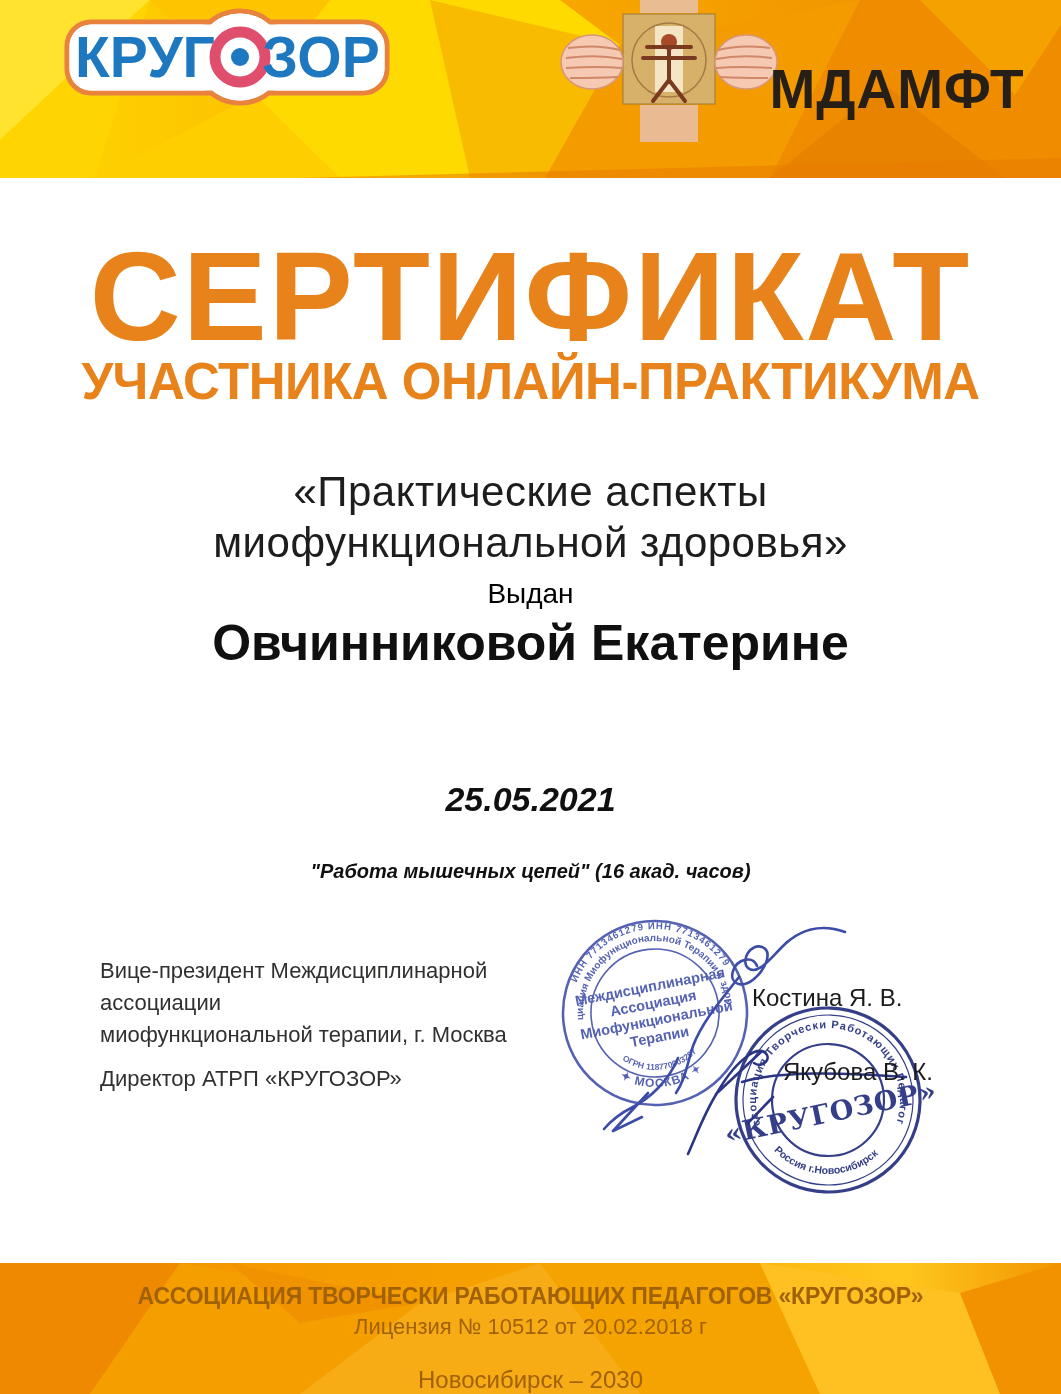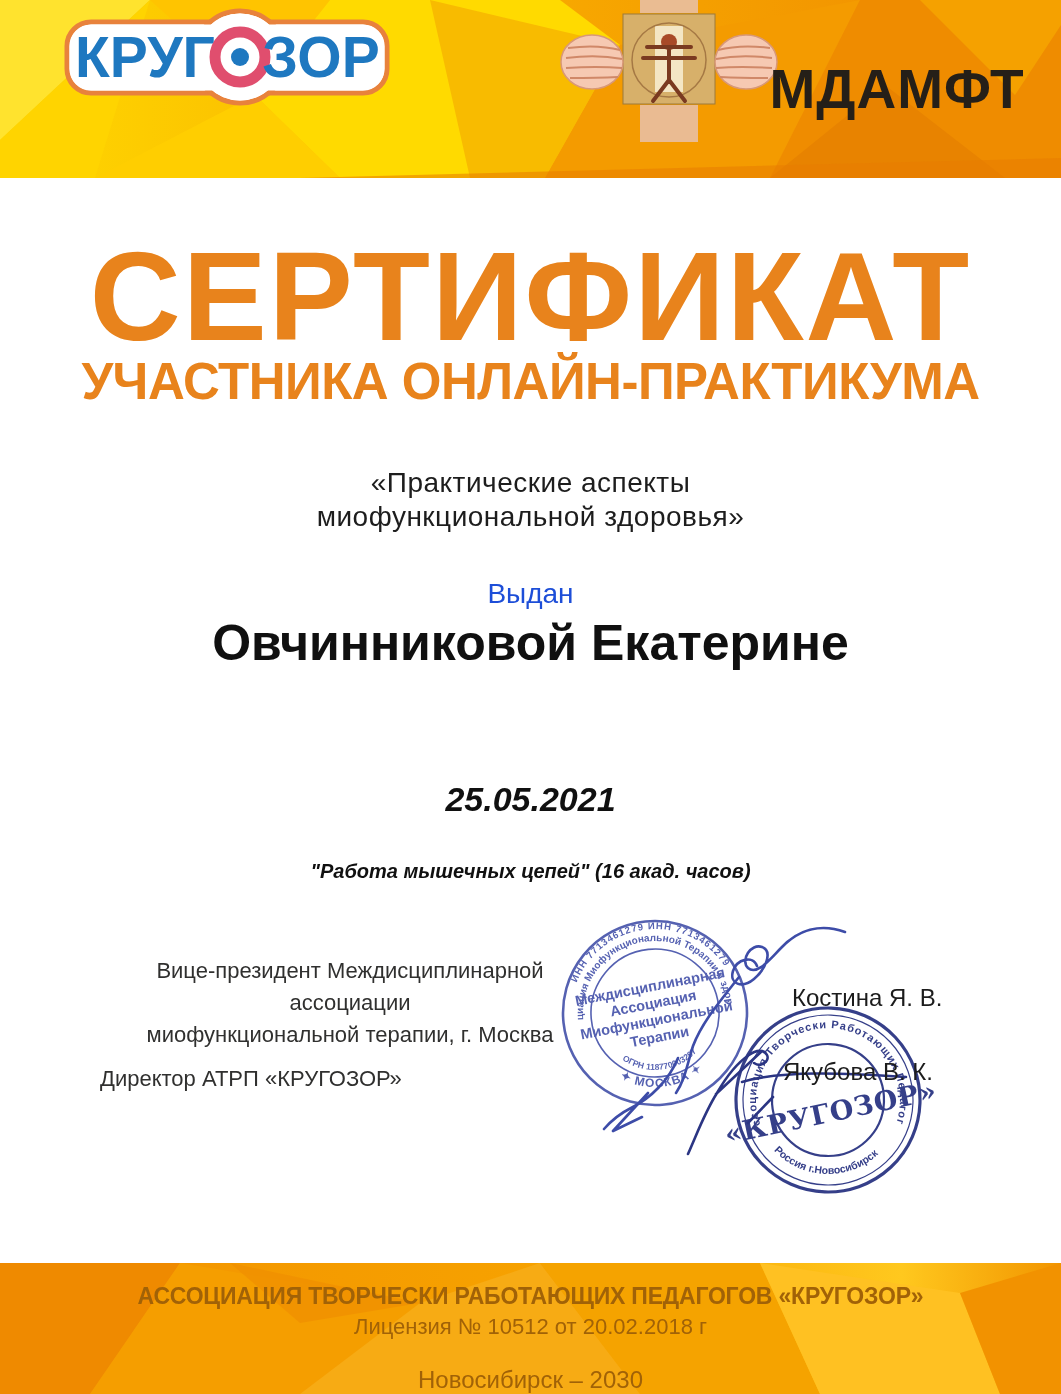--- a/index.html
+++ b/index.html
@@ -23,32 +23,32 @@
   #logo-mdamft-graphic { top:0; left:552px; }
   #logo-mdamft-text {
     left:762px; top:0; width:270px; height:122px;
     display:flex; align-items:center; justify-content:center;
     font-size:55px; font-weight:700; color:#251F18; letter-spacing:1px;margin-top:28px;
   }
 
   
   #cert-title   { top:234px; font-size:126px; font-weight:700; color:#E8831C; letter-spacing:2px; line-height:1.0; }
   #cert-subtitle{ top:352px; font-size:51px;  font-weight:700; color:#E8831C; letter-spacing:-0.5px; }
-  #course-title { top:466px; font-size:28px;  font-weight:400; color:#1D1D1D; line-height:1.22; letter-spacing:0.5px; }
-  #issued-label { top:578px; font-size:28px;  color:#1d4ed8; }
+  #course-title { top:466px; font-size:42px;  font-weight:400; color:#1D1D1D; line-height:1.22; letter-spacing:0.5px; }
+  #issued-label { top:578px; font-size:28px;  color:#000000; }
   #recipient    { top:614px; font-size:50px;  font-weight:700; color:#101010; }
   #event-date   { top:780px; font-size:34px;  font-weight:700; font-style:italic; color:#101010; }
   #course-hours { top:860px; font-size:20px;  font-weight:700; font-style:italic; color:#101010; }
 
   
   .role { left:100px; width:500px; font-size:22px; color:#30302F; line-height:1.45; }
-  #role-vp  { top:955px;text-align:center; }
+  #role-vp  { top:955px; }
   #role-dir { top:1063px; }
   .sig-name { font-size:24px; color:#1C1C1C; z-index:6; }
-  #name-kostina  { left:792px; top:984px; }
+  #name-kostina  { left:752px; top:984px; }
   #name-yakubova { left:783px; top:1058px; }
   #stamps-layer { left:0; top:880px; z-index:3; }
 
   
   .footer-text { color:#a16207; z-index:4; }
   #footer-line1 { top:1283px; font-size:23px; font-weight:700; letter-spacing:-0.2px; }
   #footer-line2 { top:1314px; font-size:22px; font-weight:400; }
   #footer-line3 { top:1366px; font-size:24px; font-weight:400; }
 </style>
 </head>

